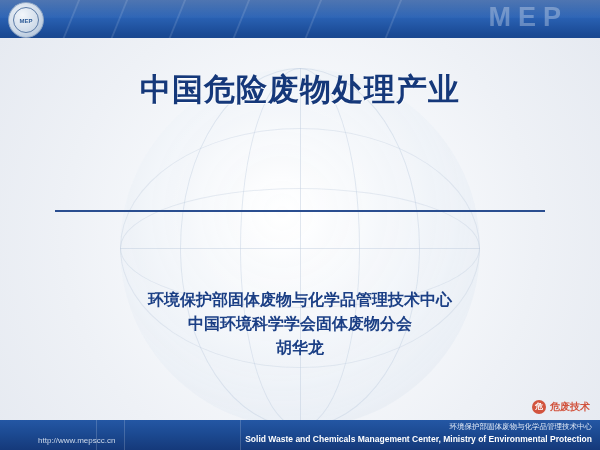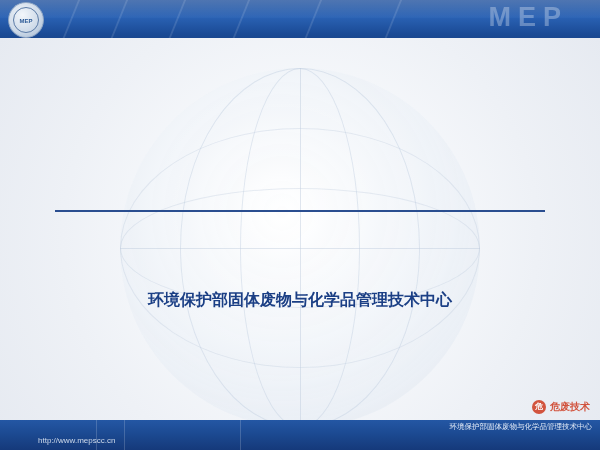--- a/index.html
+++ b/index.html
@@ -231,33 +231,37 @@
   <div class="body-area">
     <div class="globe">
       <div class="meridian" style="left:60px;  width:240px;"></div>
       <div class="meridian" style="left:120px; width:120px;"></div>
       <div class="parallel" style="top:60px;  height:240px;"></div>
       <div class="parallel" style="top:120px; height:120px;"></div>
     </div>
   </div>
 
   <div class="title-block">
+    <div class="title-line">中国危险废物处理产业</div>
   </div>
   <div class="divider"></div>
 
   <div class="credits">
     <div class="credit-line">环境保护部固体废物与化学品管理技术中心</div>
+    <div class="credit-line">中国环境科学学会固体废物分会</div>
+    <div class="credit-line">胡华龙</div>
   </div>
 
   <div class="wm-logo">
     <span class="wm-circle">危</span>
     <span>危废技术</span>
   </div>
 
   <div class="bottom-bar">
     <div class="seg" style="left:96px"></div>
     <div class="seg" style="left:124px"></div>
     <div class="seg" style="left:240px"></div>
     <div class="url-text">http://www.mepscc.cn</div>
     <div class="foot-cn">环境保护部固体废物与化学品管理技术中心</div>
+    <div class="foot-en">Solid Waste and Chemicals Management Center, Ministry of Environmental Protection</div>
   </div>
 
 </div>
 
 </body></html>

